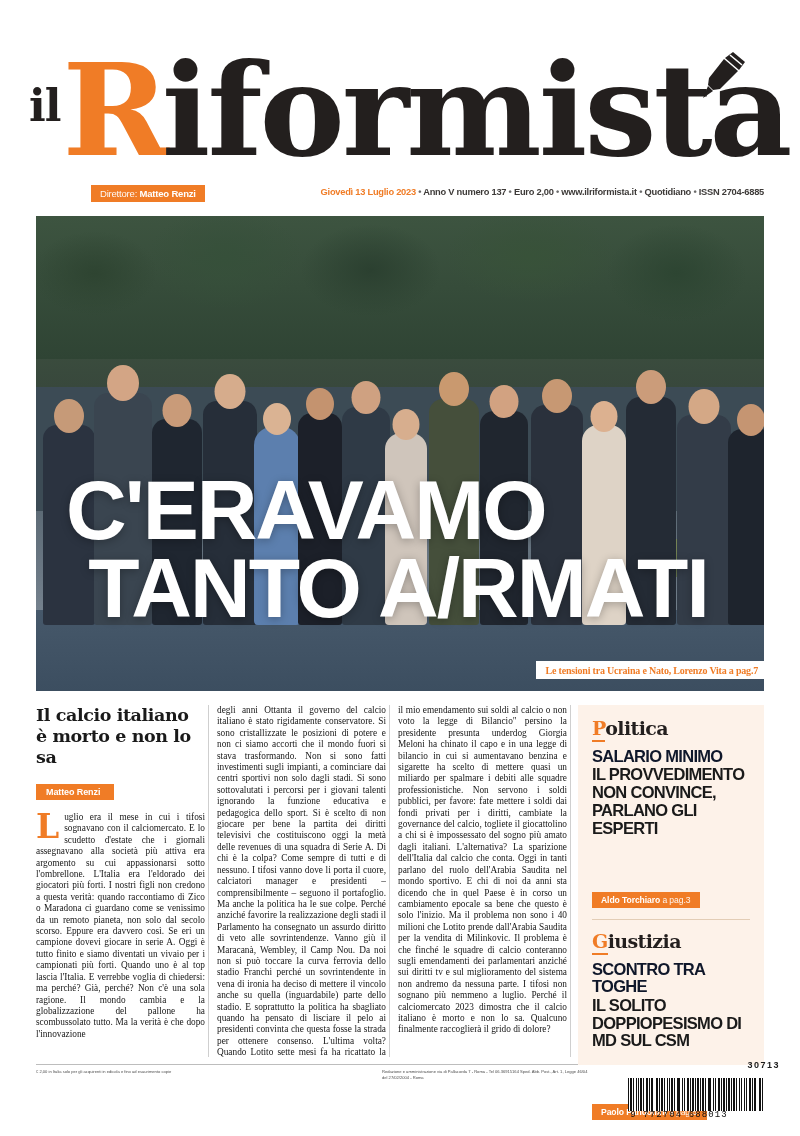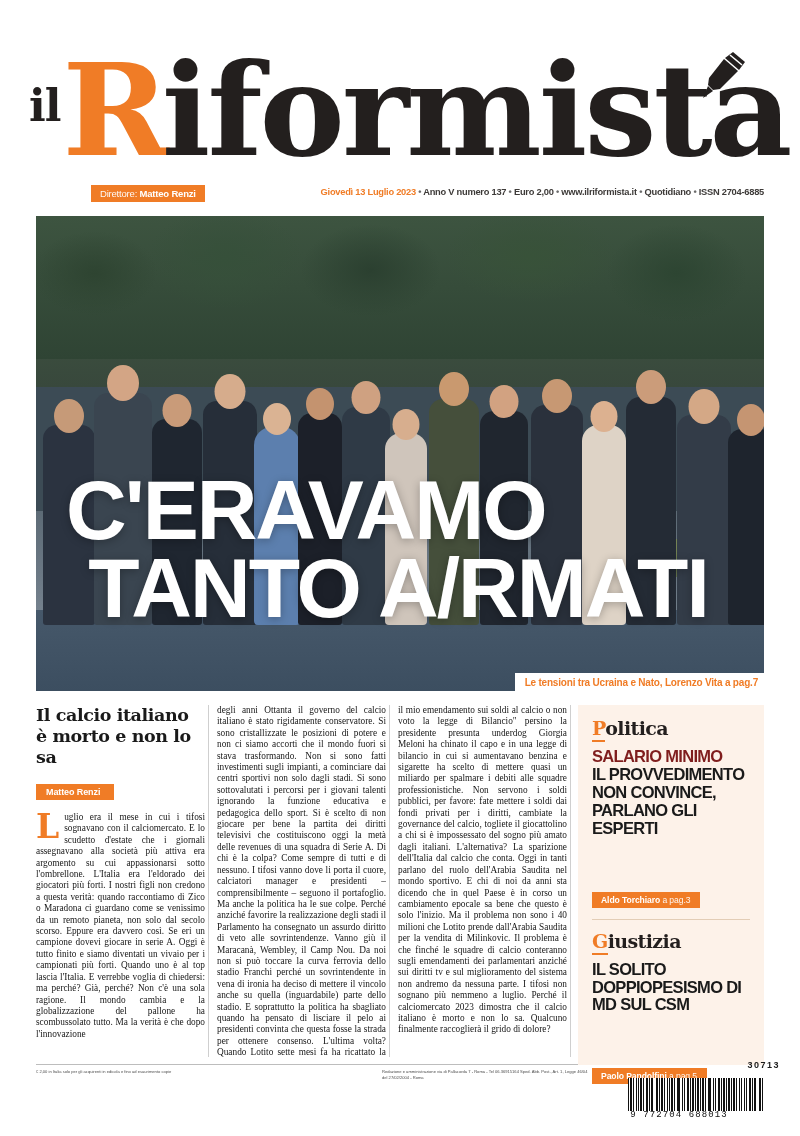--- a/index.html
+++ b/index.html
@@ -155,24 +155,24 @@
   }
   .fig-head {
     position: absolute;
     left: 50%;
     transform: translateX(-50%);
     border-radius: 50%;
   }
   .hero-caption {
     position: absolute;
     right: 0;
-    bottom: 0;
+    bottom: 12px;
     background: #ffffff;
     color: #f07c26;
-    font-family: Liberation Sans, sans-serif;
+    font-family: Liberation Serif, serif;
     font-size: 10px;
     font-weight: bold;
     padding: 4px 6px 3px 10px;
     letter-spacing: -0.2px;
     white-space: nowrap;
   }
   .hero-headline {
     position: absolute;
     left: 30px;
     top: 255px;
@@ -279,21 +279,21 @@
   }
   .sect-title .cap {
     color: #f07c26;
     border-bottom: 2.5px solid #f07c26;
     padding-bottom: 1px;
   }
   .rail-over {
     font-family: "Liberation Sans", sans-serif;
     font-weight: bold;
     font-size: 16.5px;
-    color: #7f1d1d;
+    color: #0f172a;
     line-height: 1.06;
     letter-spacing: -0.7px;
     margin-bottom: 1px;
   }
   .rail-head {
     font-family: "Liberation Sans", sans-serif;
     font-weight: bold;
     font-size: 16.5px;
     color: #1a1a1a;
     line-height: 1.08;
@@ -522,20 +522,21 @@
         <span class="pg">a pag.3</span>
       </div>
     </div>
 
     <div class="rail-sep"></div>
 
     <div>
       <div class="sect-title">
         <span class="cap">G</span><span>iustizia</span>
       </div>
+      <div class="rail-over">SCONTRO TRA TOGHE</div>
       <div class="rail-head">IL SOLITO DOPPIOPESISMO DI MD SUL CSM</div>
       <div class="rail-byline">
         <span>Paolo Pandolfini</span>
         <span class="pg">a pag.5</span>
       </div>
     </div>
 
   </div>
 
   <div class="footer-rule"></div>

